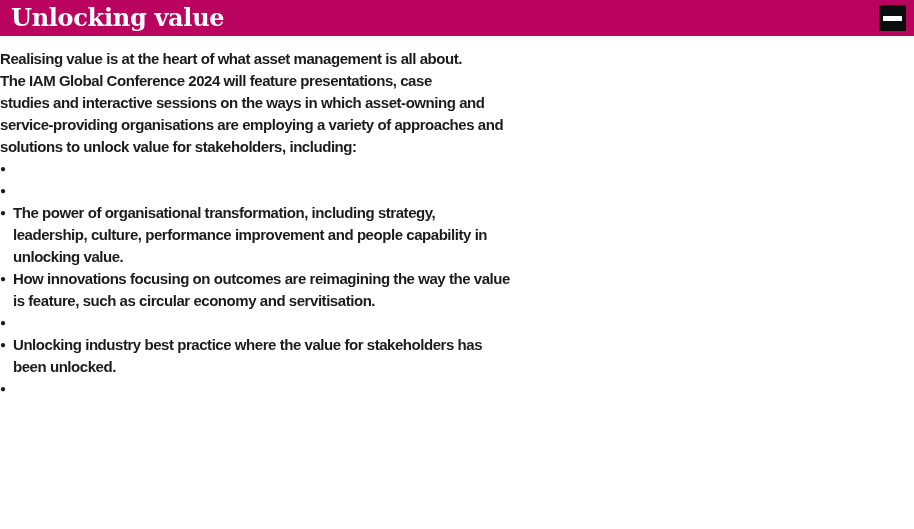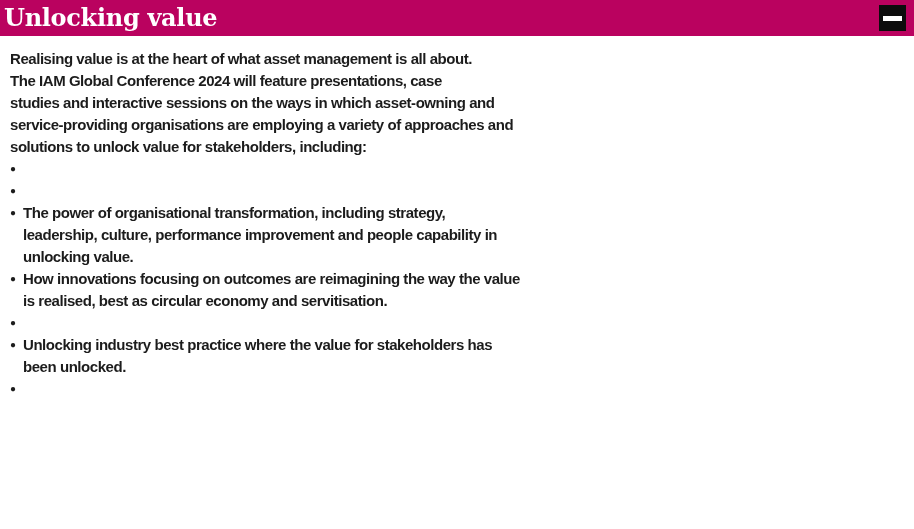--- a/index.html
+++ b/index.html
@@ -15,39 +15,39 @@
     width: 914px; height: 36px;
     background: #BA025F;
     display: flex; align-items: center;
   }
   .page-title {
     font-family: "DejaVu Serif", serif;
     font-weight: 700;
     font-size: 24px;
     letter-spacing: -0.3px;
     color: #ffffff;
-    margin: 0 0 2px 4px;
+    margin: 0 0 2px 11px;
     white-space: nowrap;
   }
   .menu-btn {
     position: absolute; top: 5px; right: 8px;
     width: 27px; height: 26px;
     background: #0c0c0c;
     border: none; padding: 0;
     display: flex; align-items: center; justify-content: center;
     cursor: pointer;
   }
   .menu-bar {
     display: block;
     width: 19px; height: 5px;
     background: #ffffff;
     font-size: 0; line-height: 0;
   }
   .content {
-    position: absolute; top: 48px; left: 10px;
+    position: absolute; top: 48px; left: 0;
     width: 545px;
     color: #1c1c1c;
     font-weight: 700;
     font-size: 15px;
     line-height: 22px;
     letter-spacing: -0.45px;
   }
   .intro {
     margin: 0;
     white-space: pre-line;
@@ -94,21 +94,21 @@
   <li>
     <span class="bullet-dot">●</span>
     <span class="bullet-text">The power of organisational transformation, including strategy,
 leadership, culture, performance improvement and people capability in
 unlocking value.</span>
   </li>
 
   <li>
     <span class="bullet-dot">●</span>
     <span class="bullet-text">How innovations focusing on outcomes are reimagining the way the value
-is realised, best as circular economy and servitisation.</span>
+is feature, such as circular economy and servitisation.</span>
   </li>
 
   <li>
     <span class="bullet-dot">●</span>
   </li>
 
   <li>
     <span class="bullet-dot">●</span>
     <span class="bullet-text">Unlocking industry best practice where the value for stakeholders has
 been unlocked.</span>

